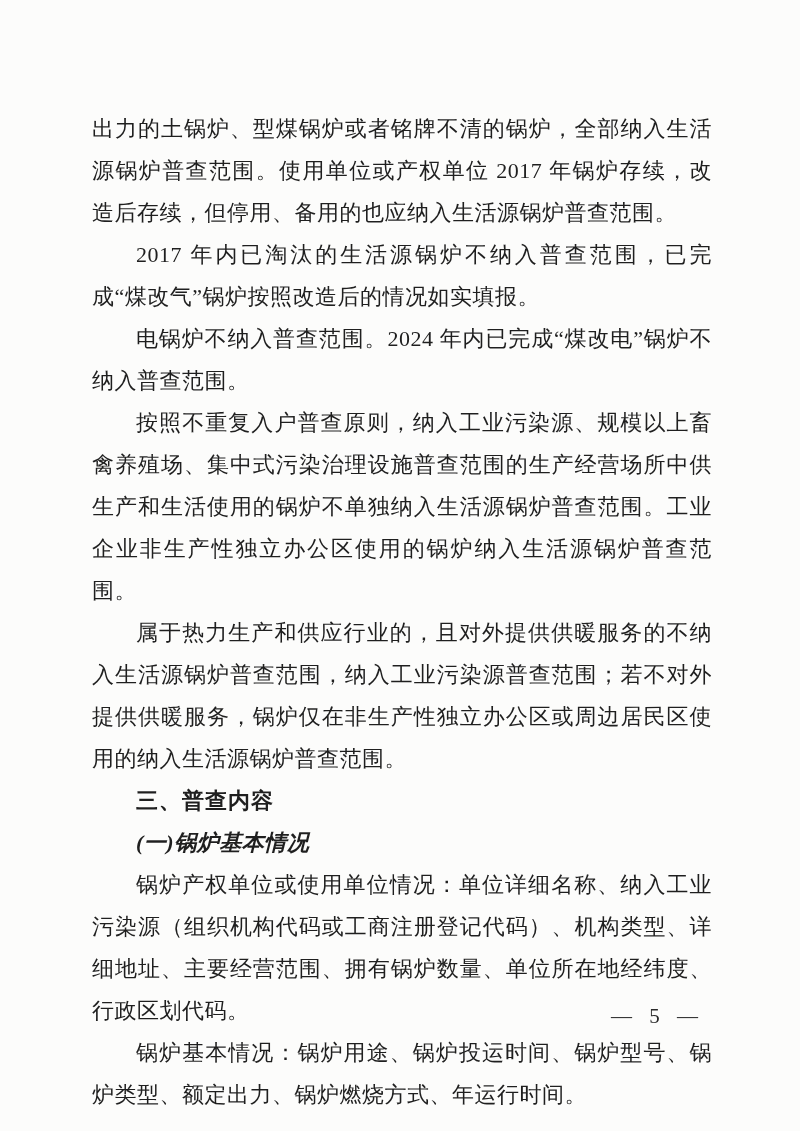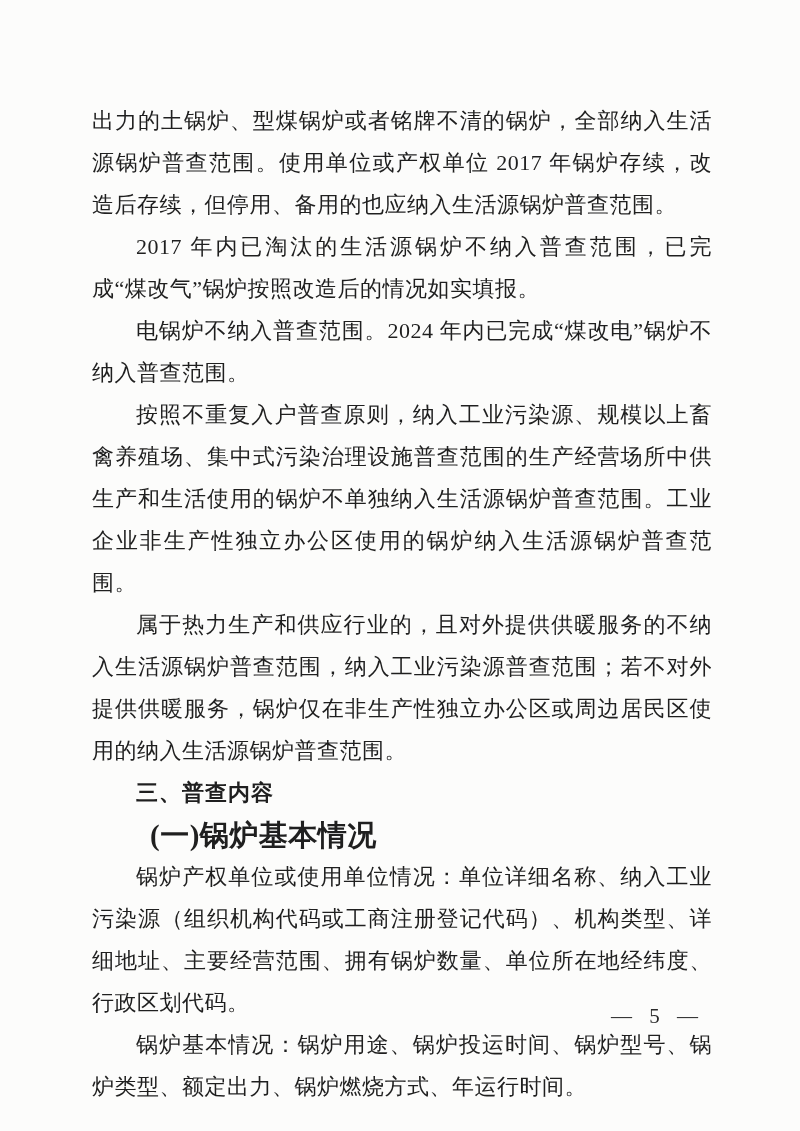--- a/index.html
+++ b/index.html
@@ -15,21 +15,21 @@
     width: 800px;
     height: 1131px;
     background: #fcfcfb;
     font-family: "Liberation Serif", "DejaVu Serif", serif;
     color: #1f1f1f;
     overflow: hidden;
   }
 
   .content {
     position: absolute;
-    top: 100px;
+    top: 108px;
     left: 92px;
     width: 620px;
     font-size: 22px;
     line-height: 42px;
     text-align: justify;
     text-justify: inter-ideograph;
   }
 
   .content p.body {
     text-indent: 2em;
@@ -43,26 +43,27 @@
   .heading {
     font-size: 22px;
     line-height: 42px;
     font-weight: bold;
     text-indent: 2em;
     letter-spacing: 1px;
     font-family: "Liberation Serif", "DejaVu Serif", serif;
   }
 
   .subheading {
-    font-size: 29px;
+    font-size: 22px;
     line-height: 42px;
     font-weight: bold;
     text-indent: 2em;
     letter-spacing: 0.5px;
     font-family: "Liberation Serif", "DejaVu Serif", serif;
+    font-style: italic;
   }
 
   .page-number {
     position: absolute;
     right: 96px;
     bottom: 102px;
     font-size: 21px;
     letter-spacing: 6px;
     color: #2a2a2a;
     white-space: pre;

